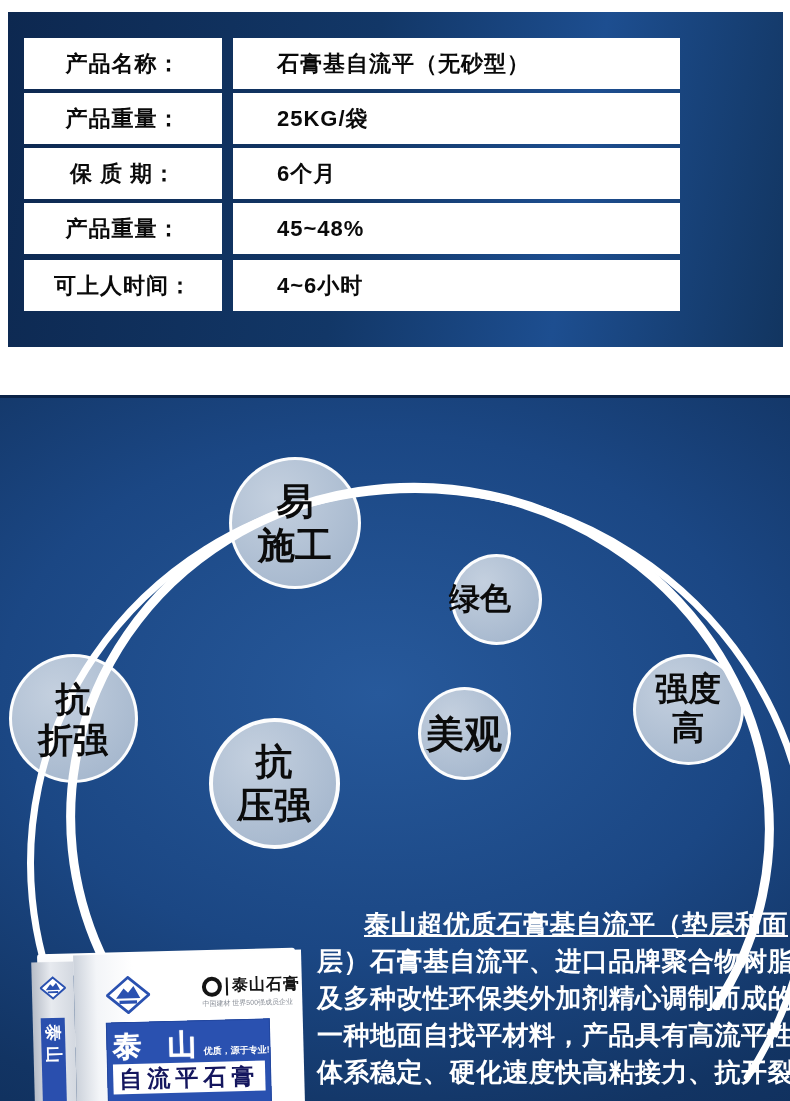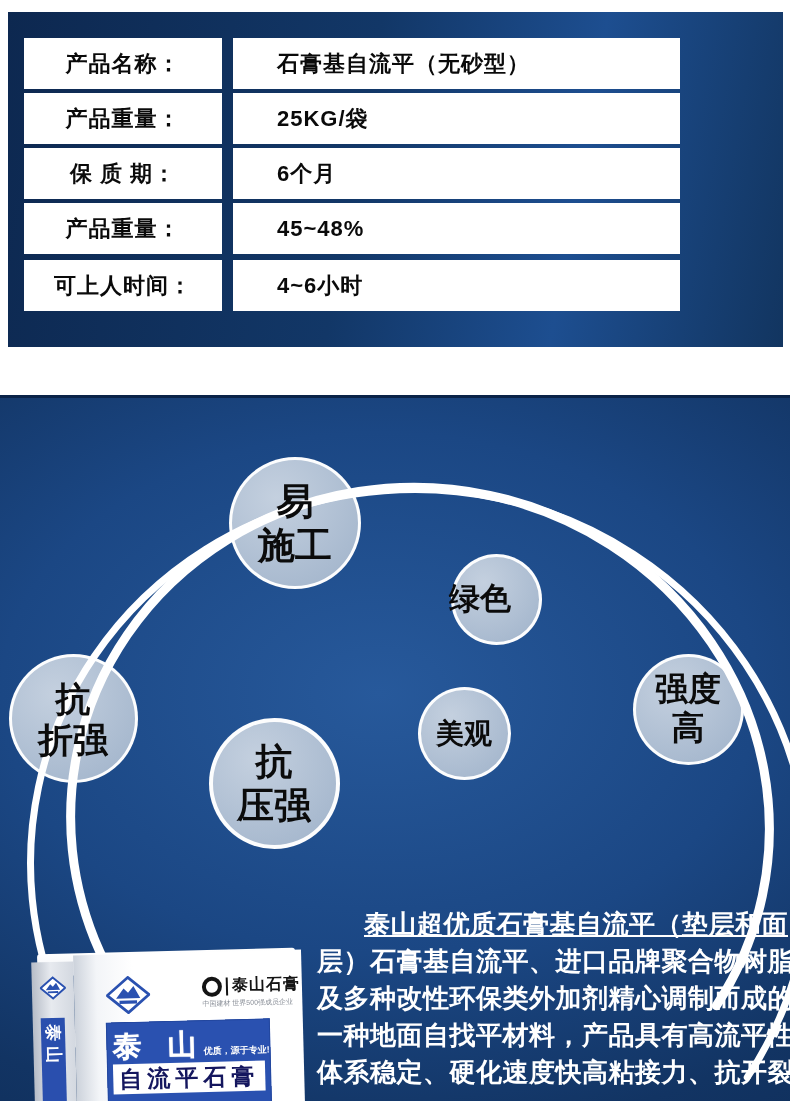--- a/index.html
+++ b/index.html
@@ -29,21 +29,21 @@
   .bubble{position:absolute;border-radius:50%;z-index:1;
     background:radial-gradient(circle at 35% 30%, #c4d0df 0%, #aabbd0 70%, #9fb2c9 100%);
     border:3px solid rgba(255,255,255,.96);box-sizing:border-box;}
   .arcs{position:absolute;left:0;top:0;z-index:2;pointer-events:none;}
   .blabel{position:absolute;z-index:3;transform:translate(-50%,-50%);
     color:#0b0b0b;font-weight:700;text-align:center;white-space:pre-line;line-height:1.18;}
   
   .b0{left:229px;top:59px;width:132px;height:132px;}   .t0{left:295px;top:126px;font-size:37px;}
   .b1{left:451px;top:156px;width:91px;height:91px;}    .t1{left:480px;top:201px;font-size:31px;}
   .b2{left:9px;top:256px;width:129px;height:129px;}    .t2{left:73px;top:321px;font-size:35px;}
-  .b3{left:418px;top:289px;width:93px;height:93px;}    .t3{left:464px;top:336px;font-size:28px;}
+  .b3{left:418px;top:289px;width:93px;height:93px;}    .t3{left:464px;top:336px;font-size:38px;}
   .b4{left:209px;top:320px;width:131px;height:131px;border-width:4px;} .t4{left:274px;top:386px;font-size:37px;}
   .b5{left:633px;top:256px;width:111px;height:111px;}  .t5{left:688px;top:311px;font-size:33px;}
   
   .desc{position:absolute;left:317px;top:508px;width:458px;z-index:3;color:#ffffff;
         font-size:26px;line-height:37px;font-weight:600;letter-spacing:0.5px;}
   .desc .ln{white-space:nowrap;}
   .desc .ln.first{text-indent:47px;text-decoration:underline;}
   
   .bag{position:absolute;left:33px;top:551px;width:270px;height:160px;z-index:4;transform:rotate(-1.5deg);}
   .bag-top{position:absolute;left:6px;top:2px;width:258px;height:22px;background:linear-gradient(#ffffff,#eef1f5);

